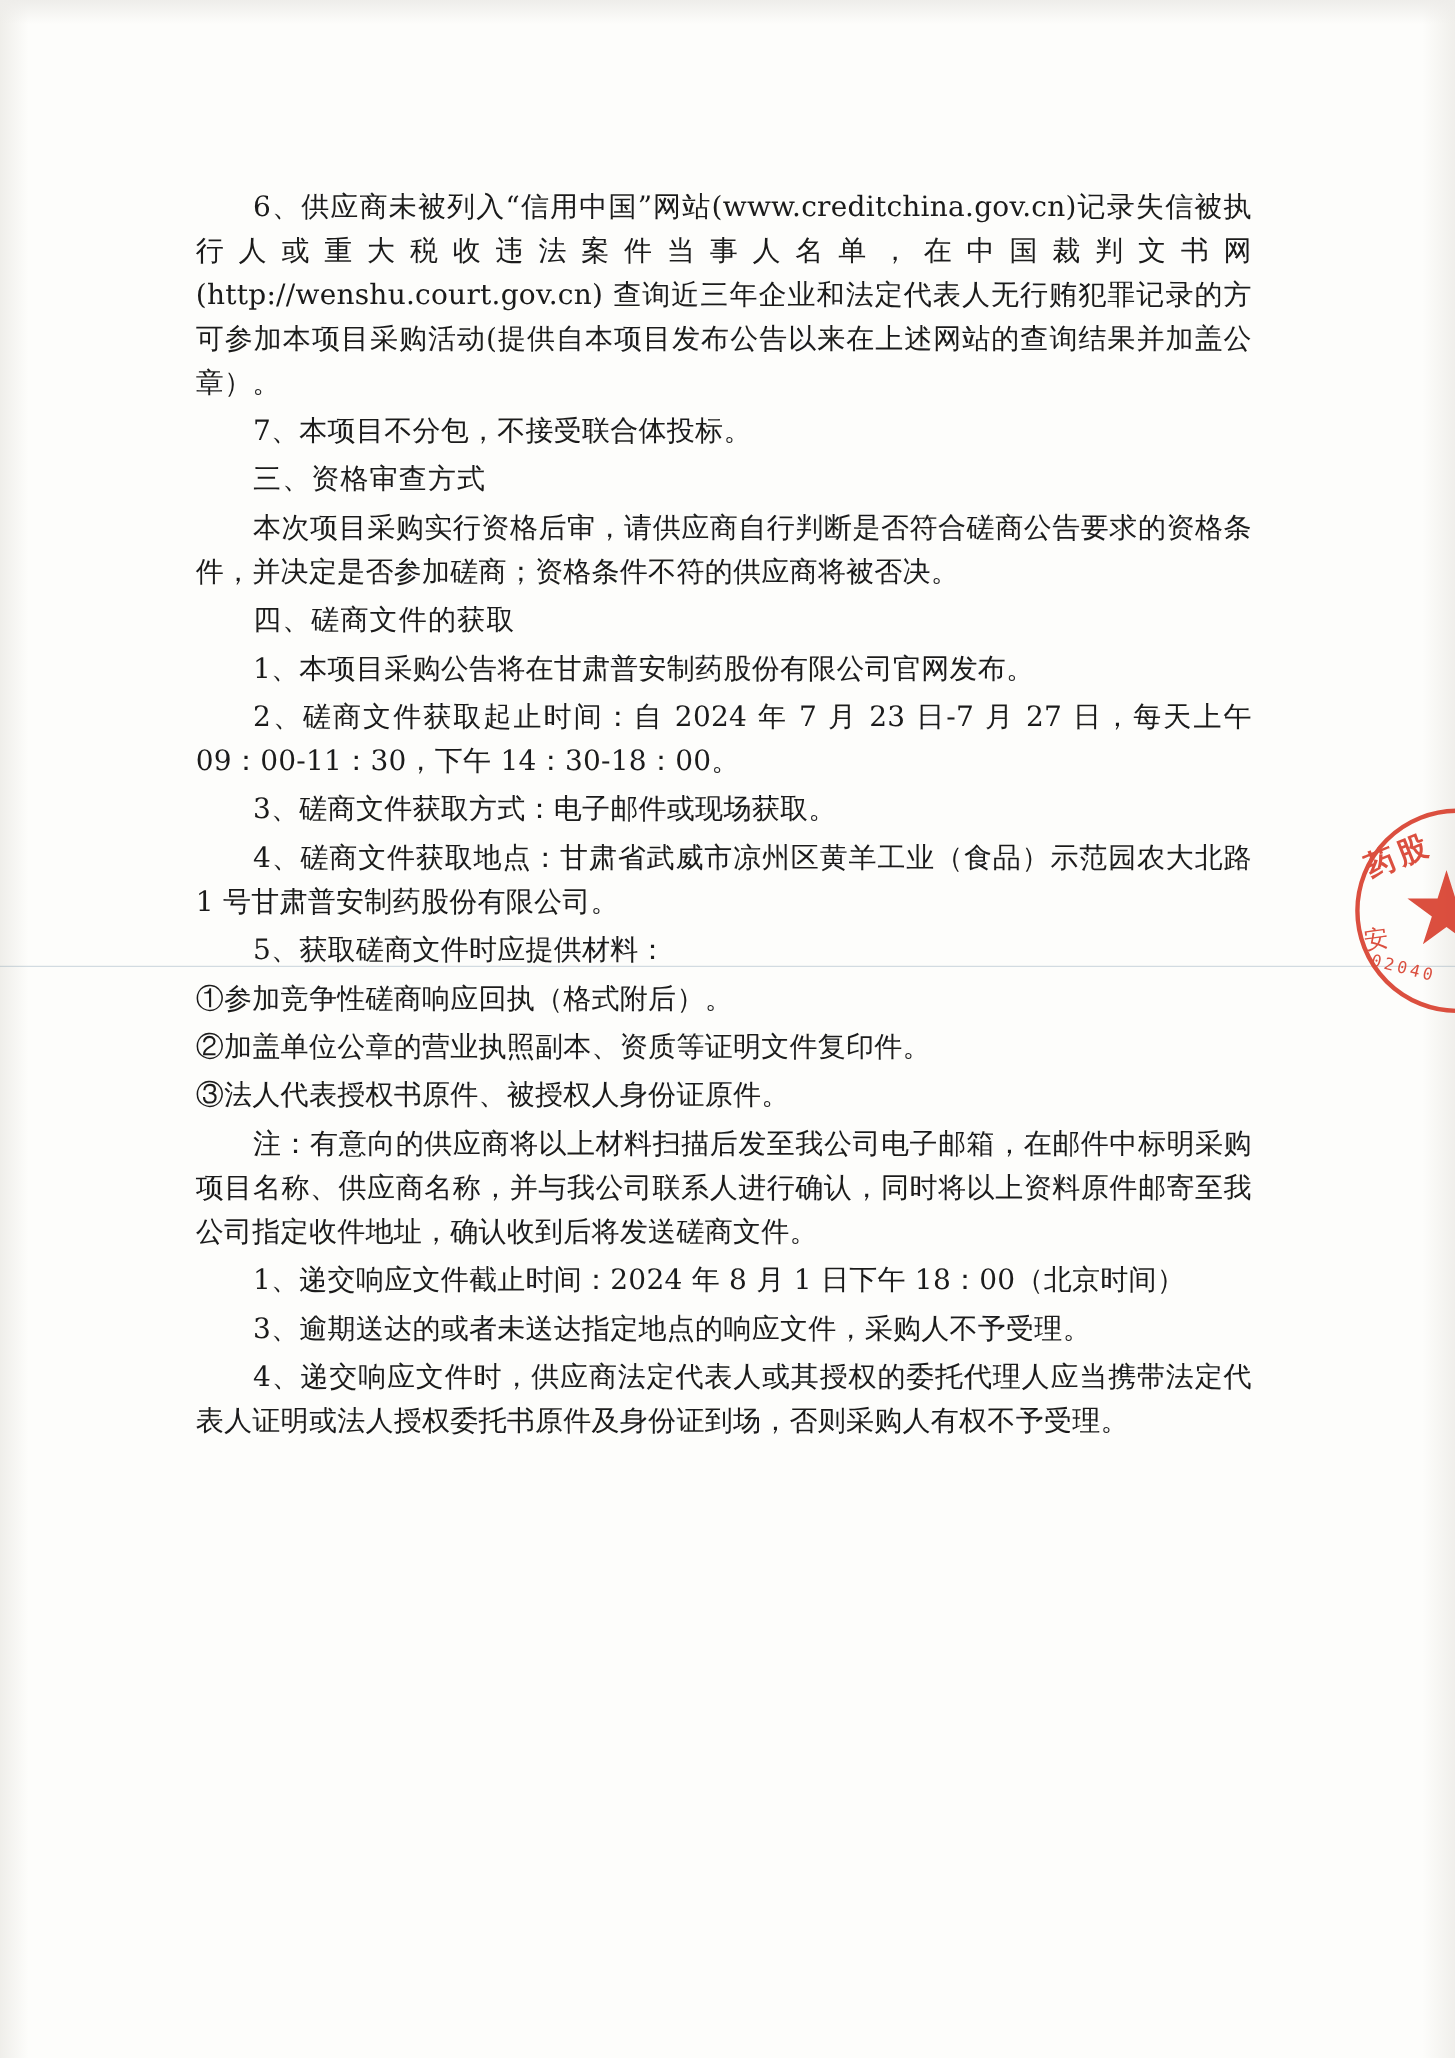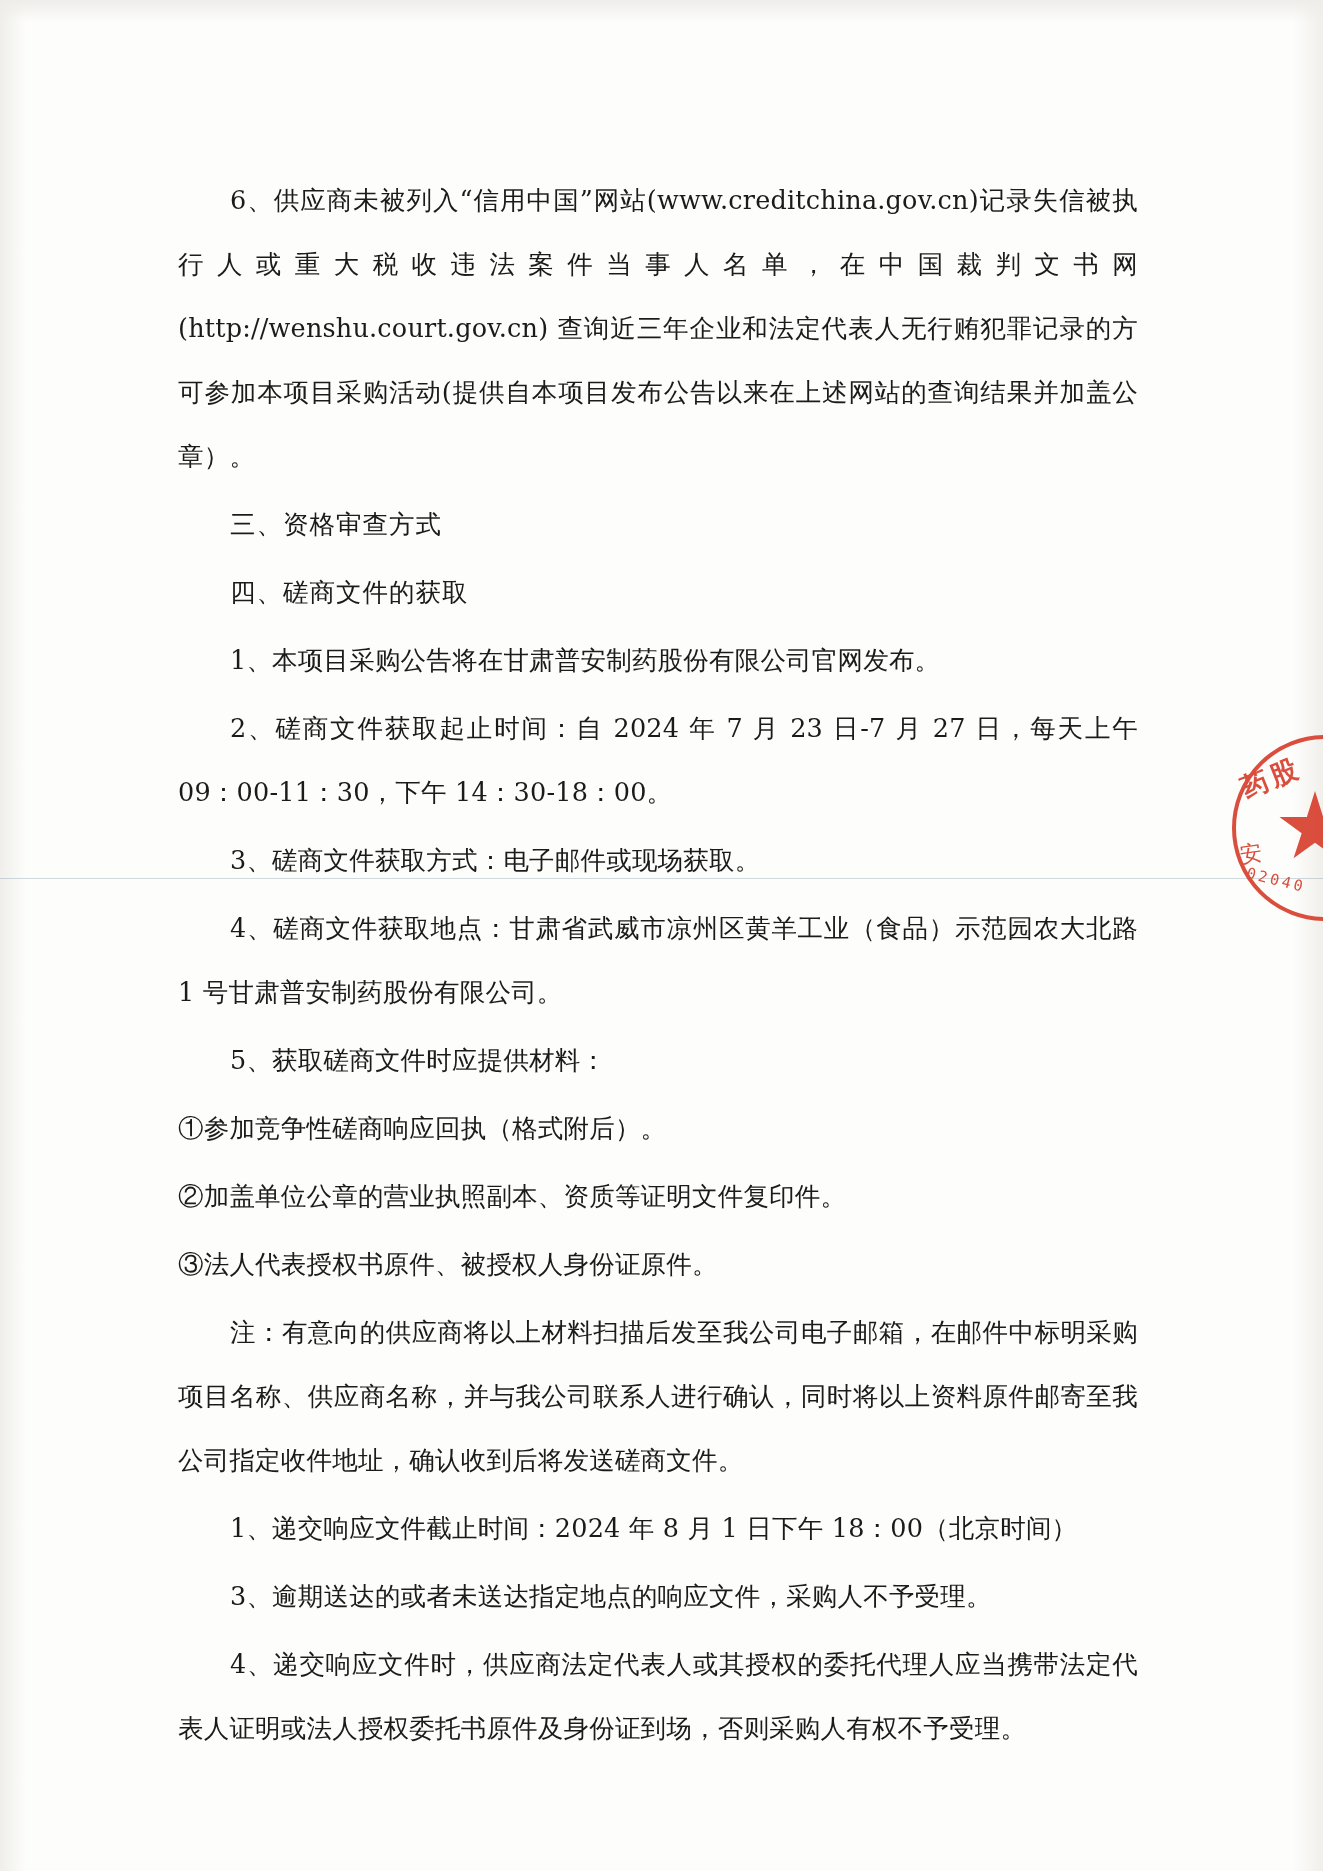--- a/index.html
+++ b/index.html
@@ -46,21 +46,21 @@
 
   .content {
     position: absolute;
     left: 178px;
     top: 168px;
     width: 960px;
   }
   p {
     margin: 0 0 4px 0;
     font-size: 25.5px;
-    line-height: 64px;
+    line-height: 40px;
     color: #1b1b1b;
     text-align: justify;
     text-justify: inter-ideograph;
     letter-spacing: 0.2px;
   }
   p.indent {
     text-indent: 52px;
   }
   p.noindent {
     text-indent: 0;
@@ -141,23 +141,25 @@
 
   <div class="scan-edge-left"></div>
   <div class="scan-edge-right"></div>
   <div class="scan-edge-top"></div>
   <div class="scan-line"></div>
 
   <div class="content">
 
     <p class="indent">6、供应商未被列入“信用中国”网站(www.creditchina.gov.cn)记录失信被执行人或重大税收违法案件当事人名单，在中国裁判文书网(http://wenshu.court.gov.cn) 查询近三年企业和法定代表人无行贿犯罪记录的方可参加本项目采购活动(提供自本项目发布公告以来在上述网站的查询结果并加盖公章）。</p>
 
+    <p class="indent">7、本项目不分包，不接受联合体投标。</p>
 
     <p class="heading">三、资格审查方式</p>
 
+    <p class="indent">本次项目采购实行资格后审，请供应商自行判断是否符合磋商公告要求的资格条件，并决定是否参加磋商；资格条件不符的供应商将被否决。</p>
 
     <p class="heading">四、磋商文件的获取</p>
 
     <p class="indent">1、本项目采购公告将在甘肃普安制药股份有限公司官网发布。</p>
 
     <p class="indent">2、磋商文件获取起止时间：自 2024 年 7 月 23 日-7 月 27 日，每天上午 09：00-11：30，下午 14：30-18：00。</p>
 
     <p class="indent">3、磋商文件获取方式：电子邮件或现场获取。</p>
 
     <p class="indent">4、磋商文件获取地点：甘肃省武威市凉州区黄羊工业（食品）示范园农大北路 1 号甘肃普安制药股份有限公司。</p>

